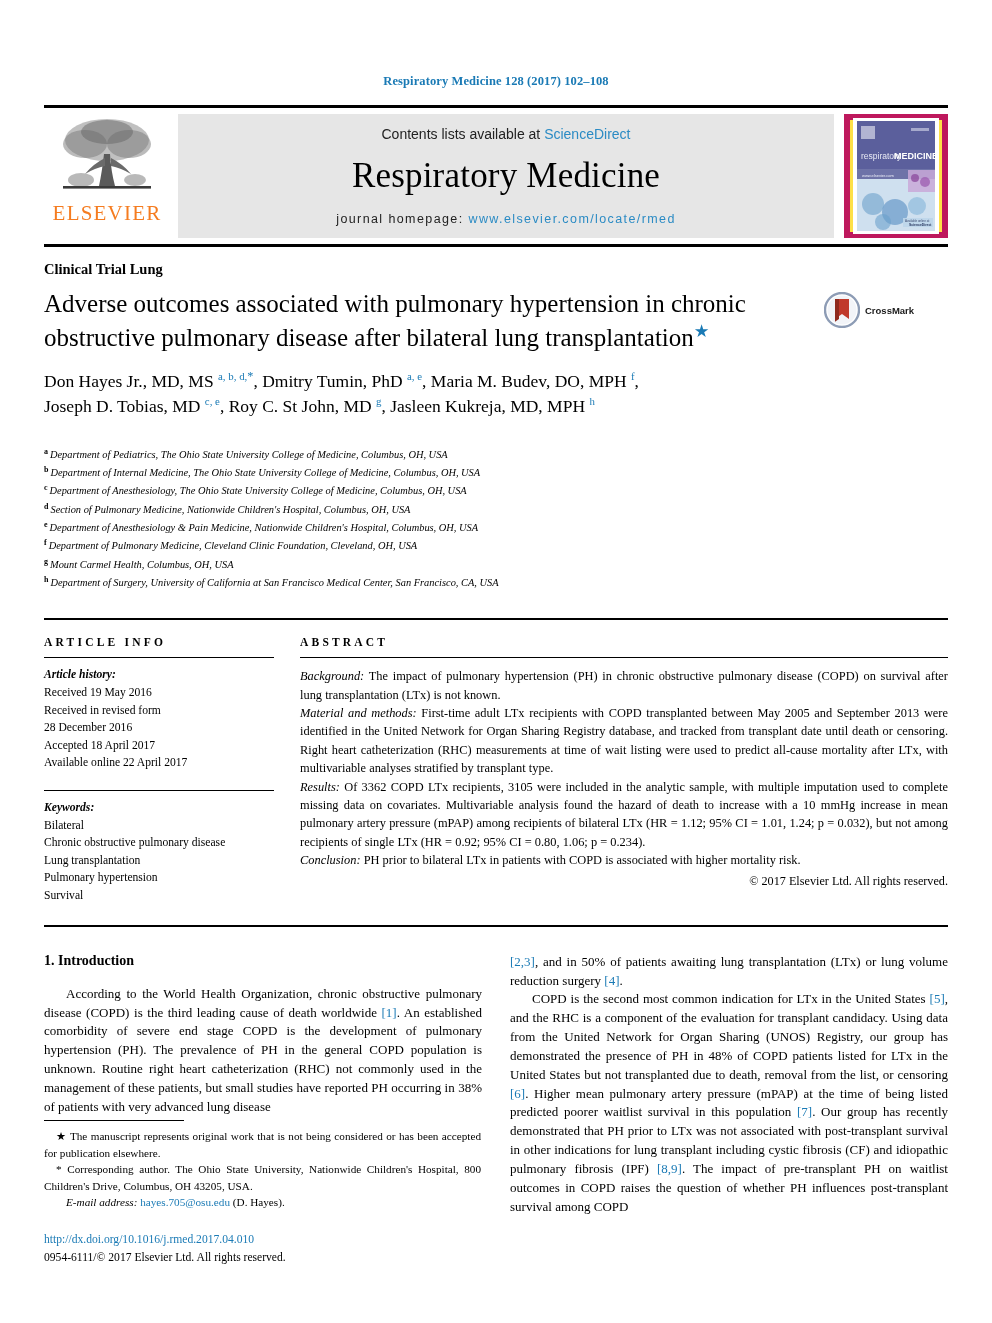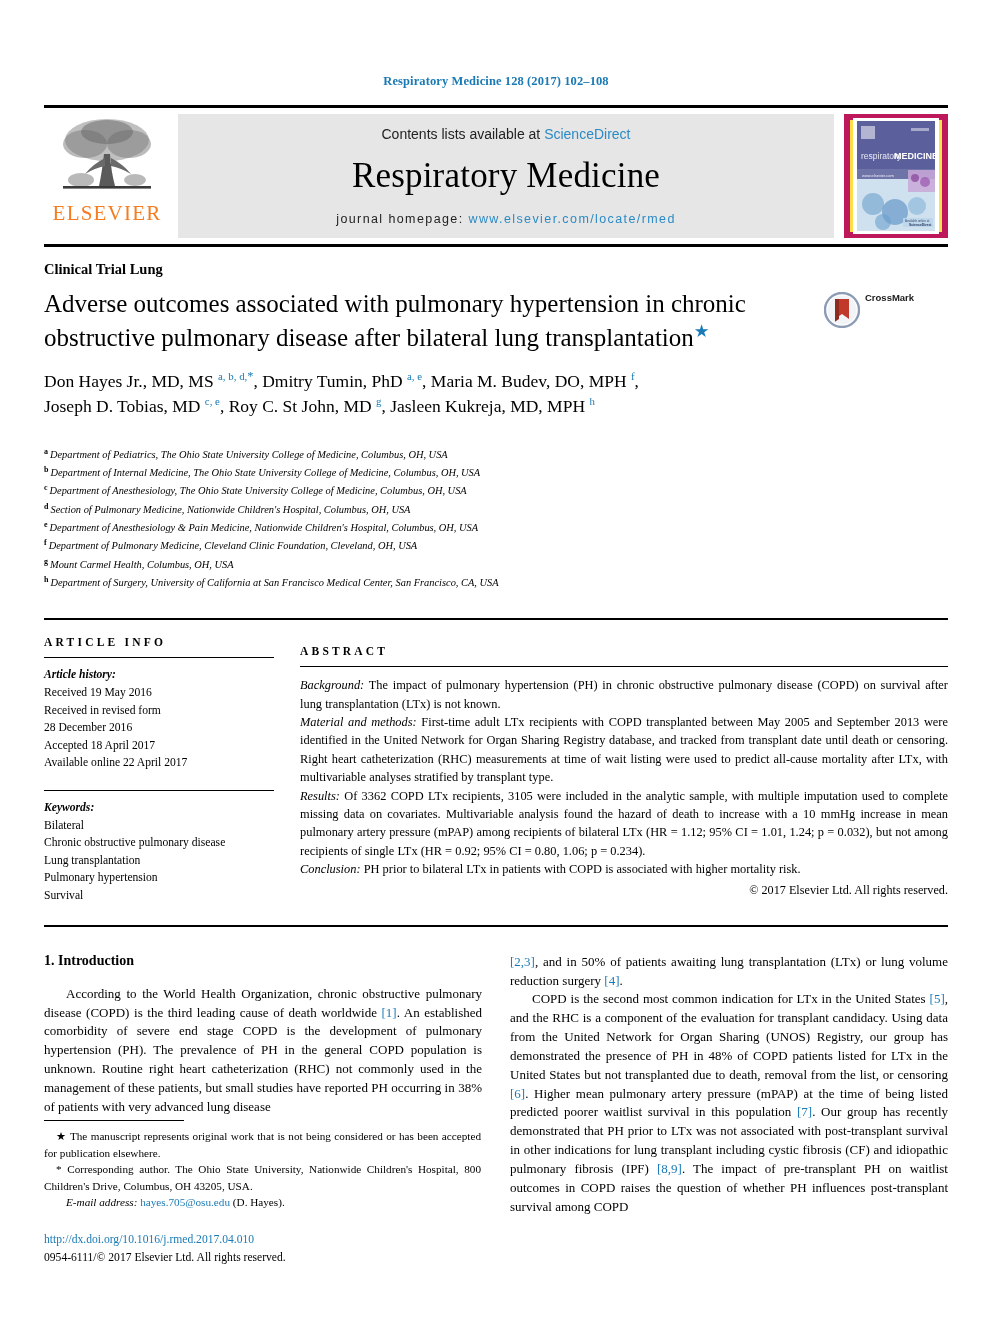--- a/index.html
+++ b/index.html
@@ -121,21 +121,21 @@
   .article-title {
     flex: 1 1 auto;
     font-family: "Liberation Serif", serif;
     font-size: 25px;
     line-height: 1.28;
     max-width: 780px;
   }
   .crossmark {
     flex: 0 0 110px;
     display: flex;
-    align-items: flex-start;
+    align-items: center;
     gap: 5px;
     padding-top: 4px;
   }
   .crossmark-label {
     font-family: "Liberation Sans", sans-serif;
     font-size: 9.5px;
     font-weight: bold;
     color: #1a1a1a;
   }
 
@@ -166,21 +166,21 @@
   
   .info-rule-top {
     border-top: 2.5px solid #000;
     margin-top: 26px;
   }
   .info-abstract {
     display: flex;
     margin-top: 16px;
   }
   .col-info { flex: 0 0 256px; padding-right: 26px; box-sizing: border-box; }
-  .col-abstract { flex: 1 1 auto; margin-top: 9px; }
+  .col-abstract { flex: 1 1 auto; }
 
   .sec-head {
     font-family: "Liberation Serif", serif;
     font-weight: bold;
     font-size: 11.5px;
     letter-spacing: 3.2px;
   }
   .thin-rule {
     border-top: 1.6px solid #000;
     margin-top: 9px;

